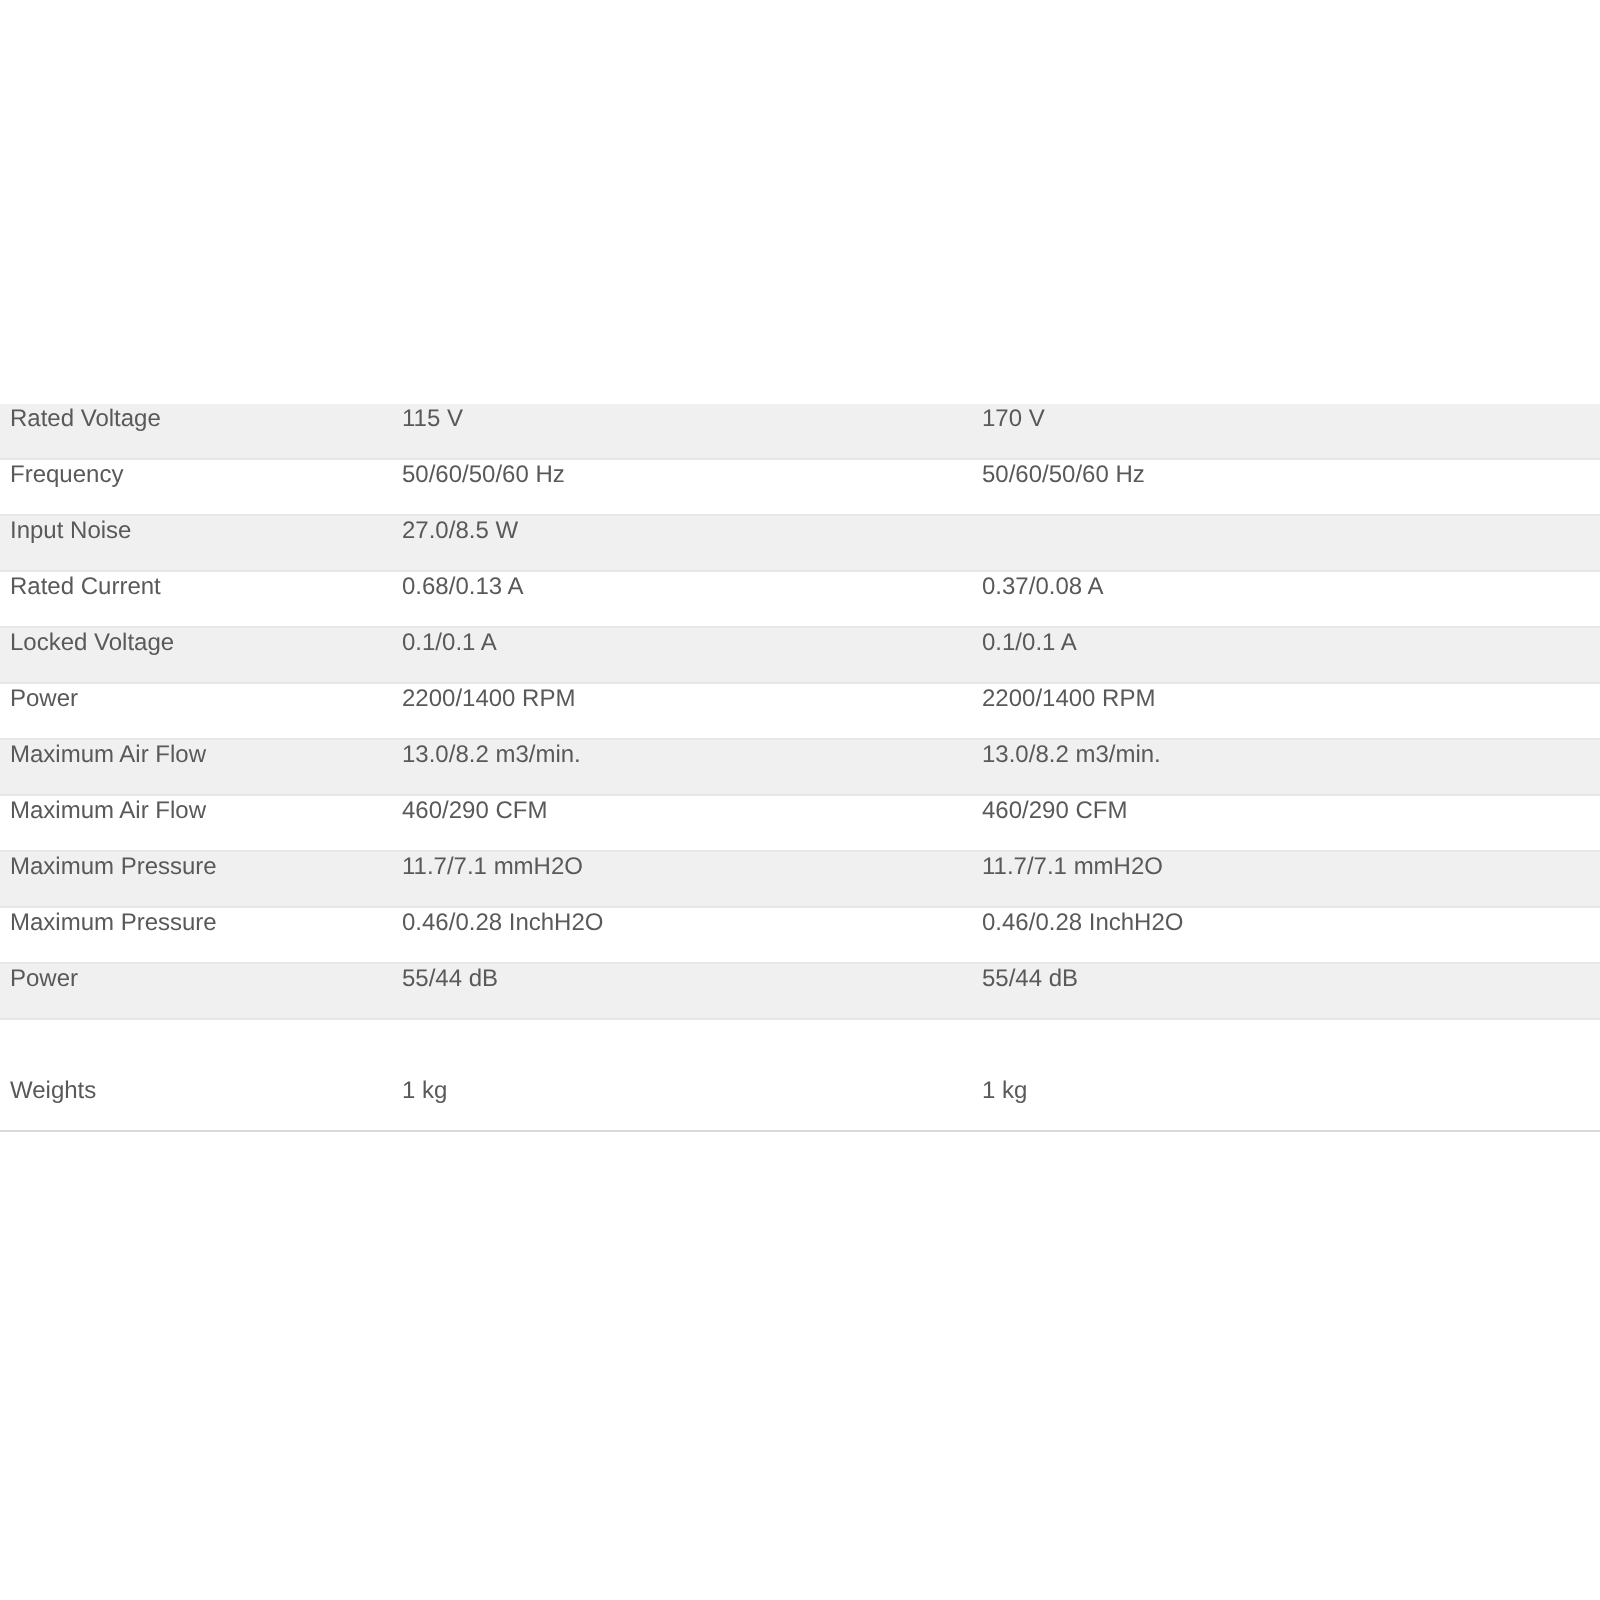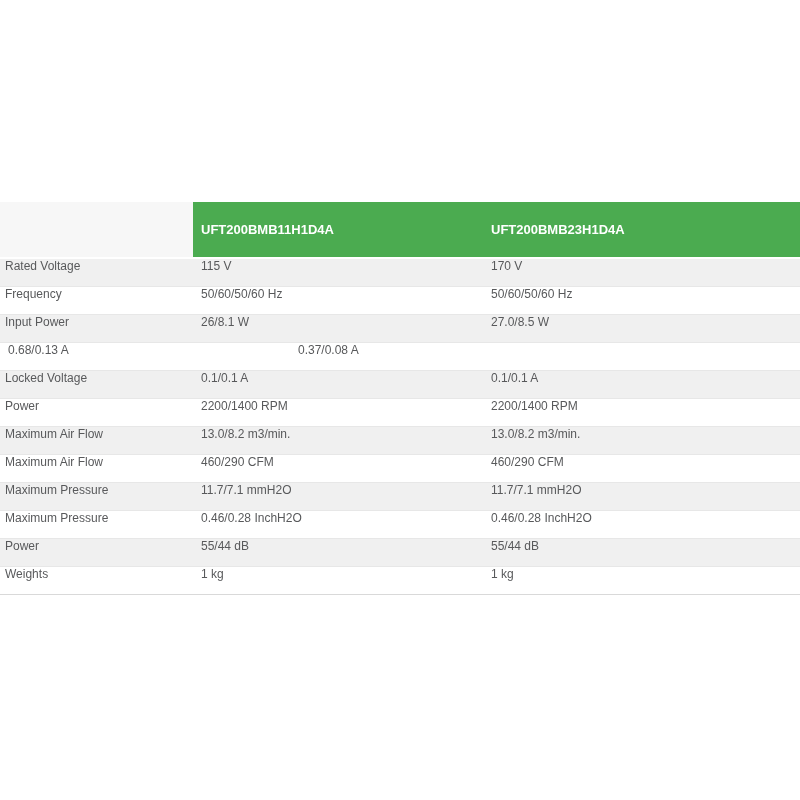--- a/index.html
+++ b/index.html
@@ -63,52 +63,48 @@
     font-size: 12px;
     color: var(--text-color);
     background: var(--row-white);
     border-bottom: 1px solid var(--border-color);
   }
   .row.alt {
     background: var(--row-alt);
   }
   .row:last-child {
     border-bottom: 1px solid var(--border-bottom-color);
+    margin-top: 28px;
   }
 </style>
 </head>
 <body>
 
 <div class="spec-table">
 
-  <div class="header-row">
-    <div class="cell-label"></div>
-    <div class="cell-val1">UFT200BMB11H1D4A</div>
-    <div class="cell-val2">UFT200BMB23H1D4A</div>
-  </div>
 
   <div class="row alt">
     <div class="cell-label">Rated Voltage</div>
     <div class="cell-val1">115 V</div>
     <div class="cell-val2">170 V</div>
   </div>
 
   <div class="row">
     <div class="cell-label">Frequency</div>
     <div class="cell-val1">50/60/50/60 Hz</div>
     <div class="cell-val2">50/60/50/60 Hz</div>
   </div>
 
   <div class="row alt">
-    <div class="cell-label">Input Power</div>
-    <div class="cell-val1">26/8.1 W</div>
+    <div class="cell-label">Input Noise</div>
     <div class="cell-val2">27.0/8.5 W</div>
   </div>
 
   <div class="row">
+    <div class="cell-label">Rated Current</div>
     <div class="cell-val1">0.68/0.13 A</div>
     <div class="cell-val2">0.37/0.08 A</div>
   </div>
 
   <div class="row alt">
     <div class="cell-label">Locked Voltage</div>
     <div class="cell-val1">0.1/0.1 A</div>
     <div class="cell-val2">0.1/0.1 A</div>
   </div>
 

